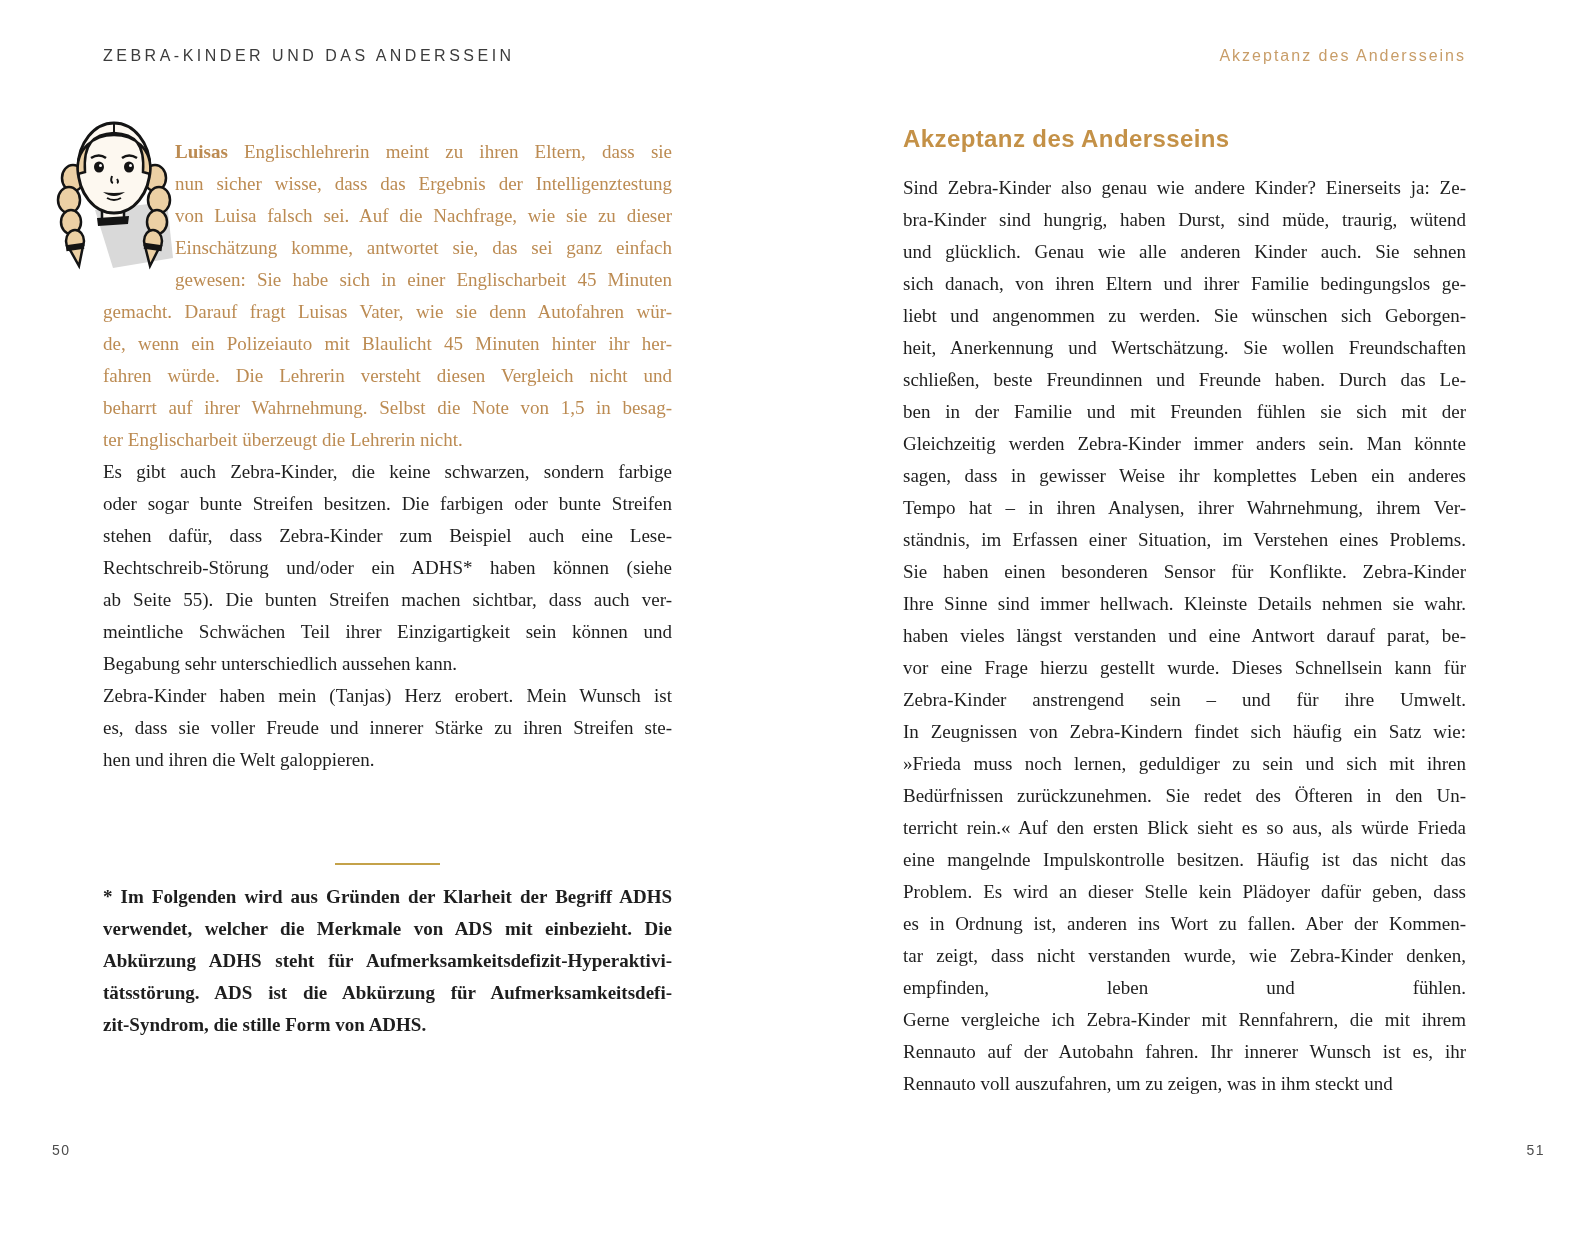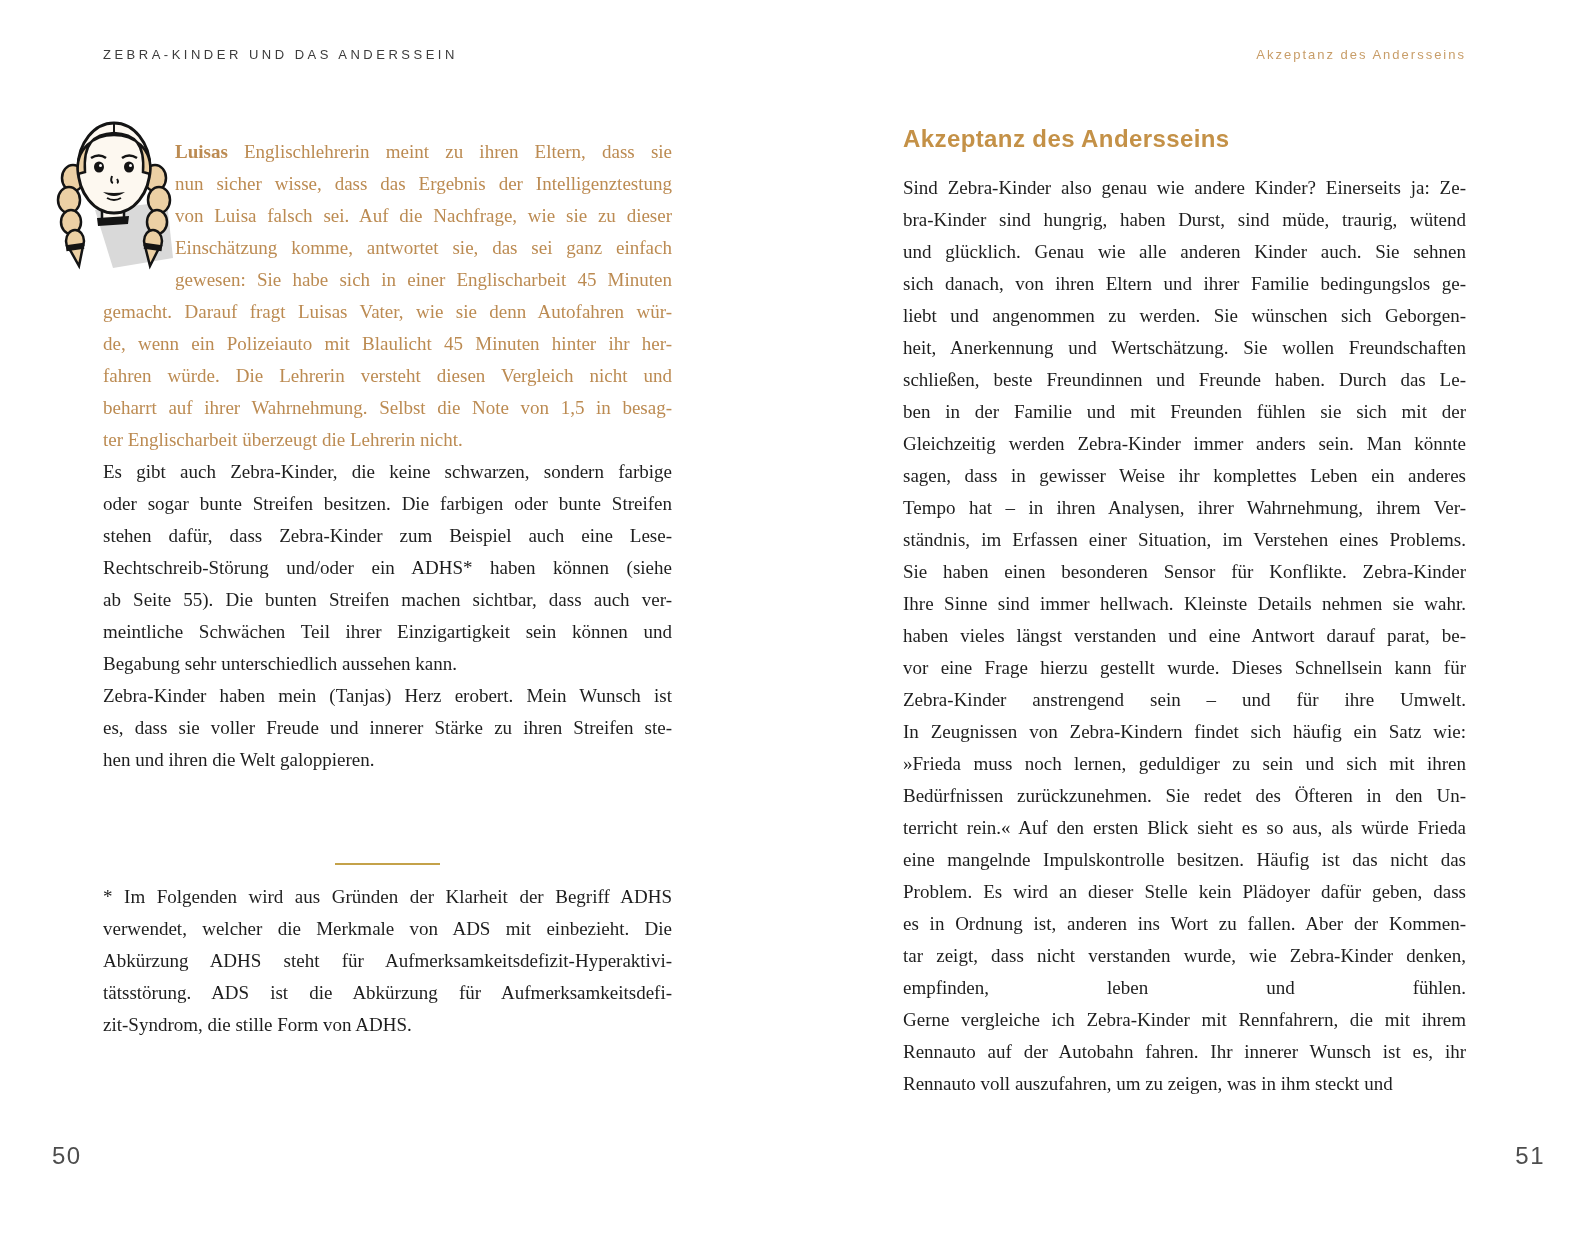--- a/index.html
+++ b/index.html
@@ -1,48 +1,48 @@
 <!DOCTYPE html>
 <html lang="de"><head>
 <meta charset="utf-8">
 <style>
   html,body{margin:0;padding:0;background:#ffffff;}
   #page{position:relative;width:1594px;height:1240px;background:#ffffff;overflow:hidden;
         font-family:"Liberation Serif",serif;color:#1e1e1e;}
 
   
   .runhead{position:absolute;top:47px;font-family:"Liberation Sans",sans-serif;
-           font-size:13px;font-weight:400;}
+           font-size:16px;font-weight:400;}
   #runhead-left{left:103px;color:#3c3c3c;letter-spacing:3.5px;}
   #runhead-right{right:128px;color:#c89d68;letter-spacing:2px;}
 
   
   .col{position:absolute;font-size:19px;line-height:32px;}
   #col-left{left:103px;top:136px;width:569px;}
   #col-right{left:903px;top:124px;width:563px;}
 
   
   .line{height:32px;line-height:32px;text-align:justify;text-align-last:justify;
         white-space:nowrap;overflow:visible;}
   .line.last{text-align-last:left;}
   .line b{font-weight:bold;color:inherit;}
 
   #story{color:#bc8b52;}
   #story-float-spacer{float:left;width:72px;height:160px;}
 
   .para1{}
 
   #footnote-rule{width:105px;height:2px;background:#c4a24a;margin-top:87px;border:0;}
-  #footnote{margin-top:16px;}
+  #footnote{margin-top:16px;font-weight:bold;}
 
   #section-heading{font-family:"Liberation Sans",sans-serif;font-size:24px;font-weight:600;
                    color:#c49147;letter-spacing:0.4px;line-height:30px;margin:0 0 18px 0;}
 
   .pagenum{position:absolute;top:1142px;font-family:"Liberation Sans",sans-serif;
-           font-size:24px;color:#4d4d4d;letter-spacing:1.5px;}
+           font-size:14px;color:#4d4d4d;letter-spacing:1.5px;}
   #pagenum-left{left:52px;}
   #pagenum-right{right:49px;}
 
   #avatar{position:absolute;left:55px;top:110px;width:120px;height:162px;}
 </style>
 </head>
 <body>
 
 <div id="page">
 

